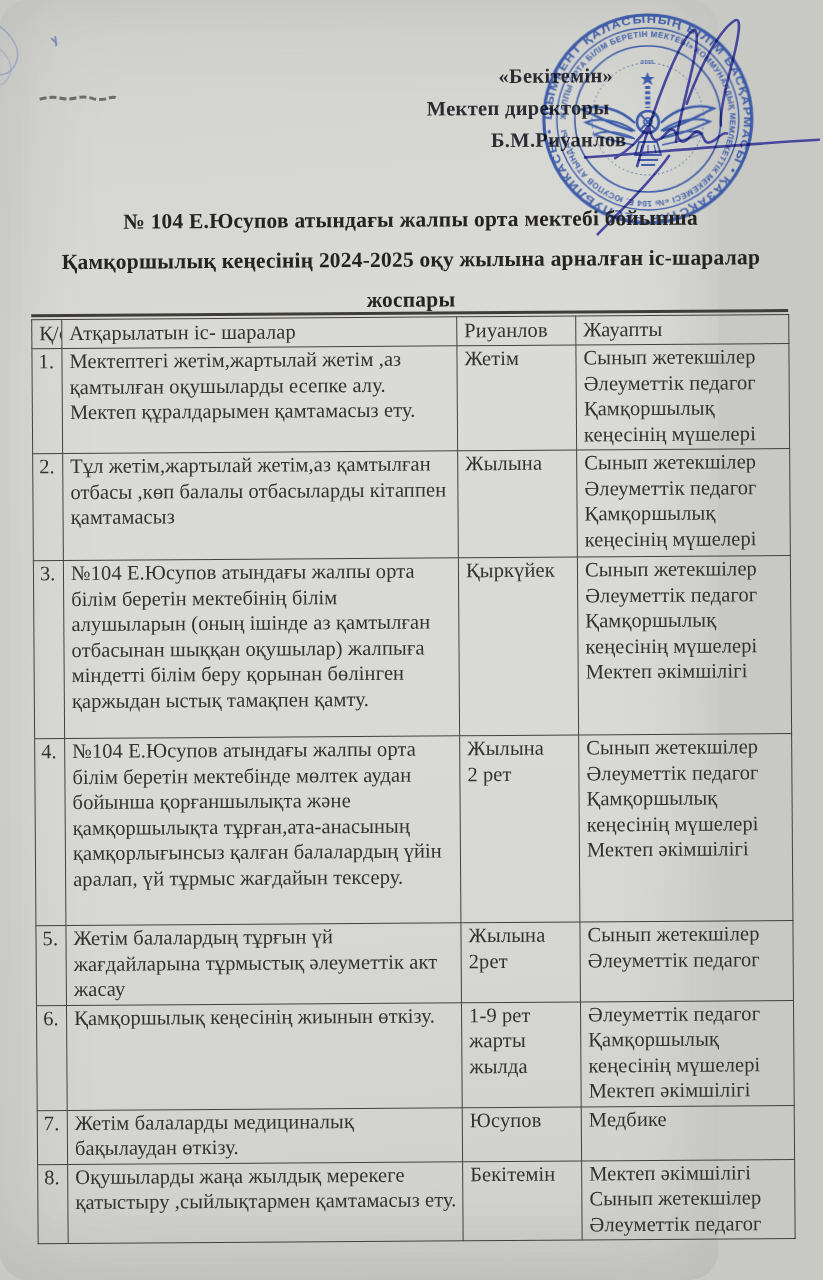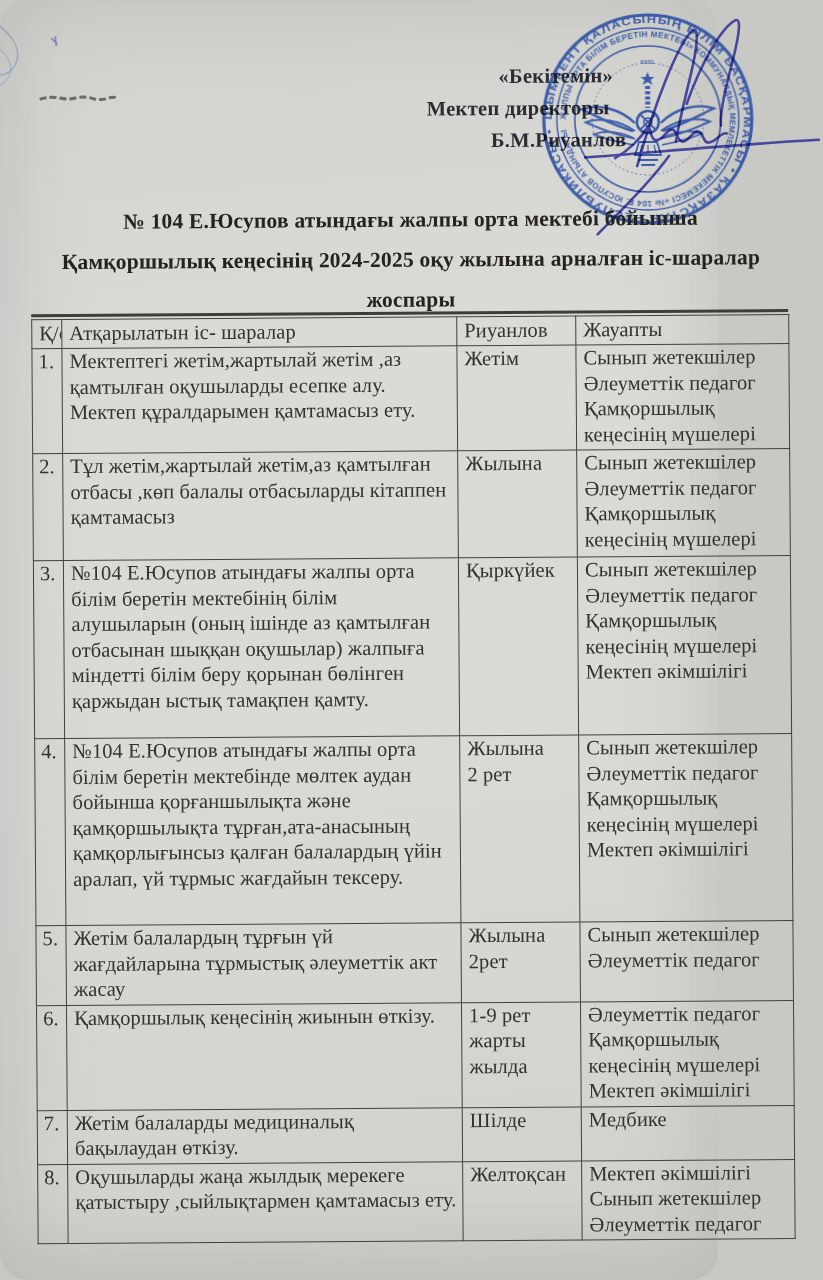--- a/index.html
+++ b/index.html
@@ -213,27 +213,27 @@
 жарты
 жылда</td>
             <td class="cell-resp">Әлеуметтік педагог
 Қамқоршылық
 кеңесінің мүшелері
 Мектеп әкімшілігі</td>
           </tr>
           <tr>
             <td class="cell-num">7.</td>
             <td class="cell-activity">Жетім балаларды медициналық бақылаудан өткізу.</td>
-            <td class="cell-term">Шілде</td>
+            <td class="cell-term">Юсупов</td>
             <td class="cell-resp">Медбике</td>
           </tr>
           <tr>
             <td class="cell-num">8.</td>
             <td class="cell-activity">Оқушыларды жаңа жылдық мерекеге қатыстыру ,сыйлықтармен қамтамасыз ету.</td>
-            <td class="cell-term">Желтоқсан</td>
+            <td class="cell-term">Бекітемін</td>
             <td class="cell-resp">Мектеп әкімшілігі
 Сынып жетекшілер
 Әлеуметтік педагог</td>
           </tr>
         </tbody>
     </table>
 
   </div>
 </div>
 

